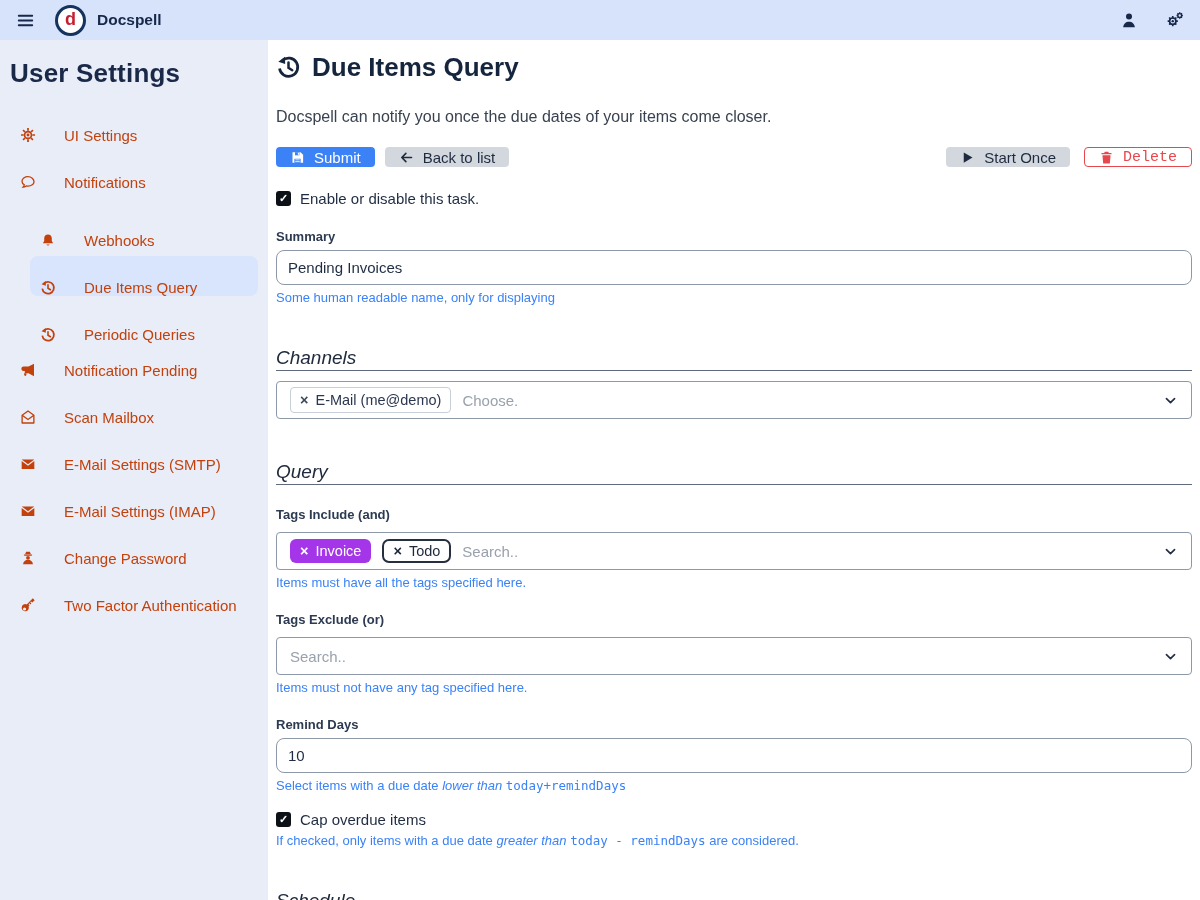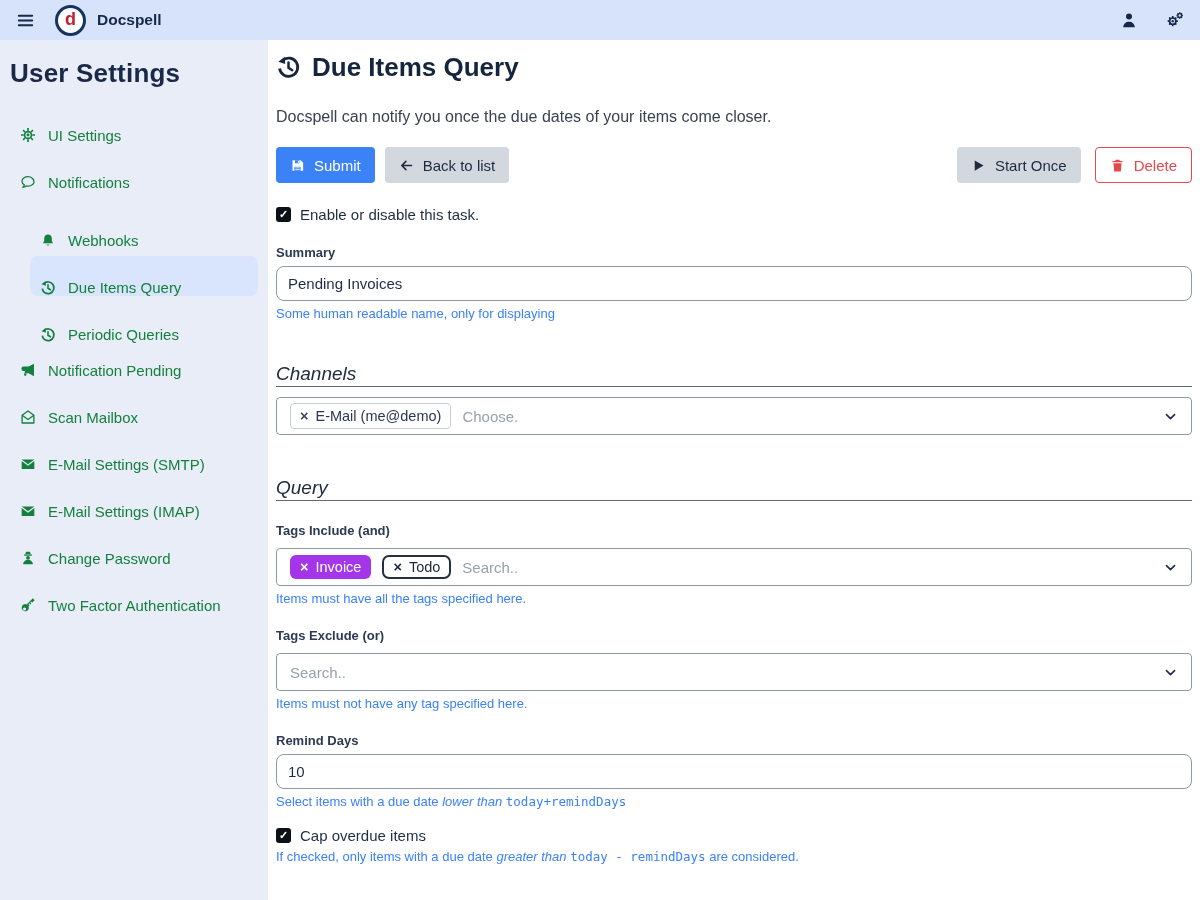--- a/index.html
+++ b/index.html
@@ -17,37 +17,37 @@
   .nav-right { margin-left:auto; display:flex; gap:28px; align-items:center; }
   .nav-right svg { width:18px; height:18px; }
 
   
   .body-row { display:flex; height:860px; }
   .sidebar { width:268px; background:#e9edf8; padding:14px 10px 16px 10px; flex:0 0 268px; }
   .main { flex:1; padding:12px 8px 0 8px; min-width:0; background:#fff; }
 
   
   .sidebar-title { font-size:26px; font-weight:bold; color:#192947; margin:4px 0 26px 0; letter-spacing:.2px; }
-  .nav-item { display:flex; align-items:center; gap:12px; padding:0 10px; height:40px; margin-bottom:7px; border-radius:8px; color:#15803d; font-size:15px; cursor:pointer; }
+  .nav-item { display:flex; align-items:center; gap:28px; padding:0 10px; height:40px; margin-bottom:7px; border-radius:8px; color:#c2410c; font-size:15px; cursor:pointer; }
   .nav-item.indent { margin-left:20px;align-items:flex-end; }
   .nav-item.active { background:#d9e5fc; }
   .nav-item svg { width:16px; height:16px; flex:0 0 16px; }
 
   
   .page-title { display:flex; align-items:center; gap:11px; font-size:26px; font-weight:bold; color:#16253e; }
   .page-title svg { width:25px; height:25px; }
   .desc { margin-top:25px; font-size:16px; color:#39424f; }
 
   
   .toolbar { display:flex; align-items:center; margin-top:21px; }
-  .btn { display:inline-flex; align-items:center; gap:9px; font-size:15px; border-radius:4px; padding:0 14px; height:36px; border:none; cursor:pointer; font-family:inherit; white-space:nowrap; }
+  .btn { display:inline-flex; align-items:center; gap:9px; font-size:15px; border-radius:4px; padding:0 14px; height:20px; border:none; cursor:pointer; font-family:inherit; white-space:nowrap; }
   .btn svg { width:15px; height:15px; }
   .btn-primary { background:#3b82f6; color:#fff; }
   .btn-gray { background:#d3d7de; color:#1e2b3f; }
-  .btn-danger { background:#fff; color:#e5484d; border:1px solid #e5484d; }
+  .btn-danger { background:#fff; color:#e5484d; border:1px solid #e5484d;font-family:Liberation Mono, monospace; }
   .tb-left { display:flex; gap:10px; }
   .tb-right { margin-left:auto; display:flex; gap:14px; }
 
   
   .check-row { display:flex; align-items:center; gap:9px; margin-top:23px; font-size:15px; color:#1f2c42; }
   .checkbox { width:15px; height:15px; background:#0c1118; border-radius:3px; color:#fff; display:flex; align-items:center; justify-content:center; font-size:11px; font-weight:bold; cursor:pointer; flex:0 0 15px; }
   .field-label { margin-top:22px; font-size:13px; font-weight:bold; color:#2c3a52; }
   .text-input { margin-top:6px; width:100%; height:35px; border:1px solid #8d99a8; border-radius:8px; padding:0 11px; font-size:15px; color:#1f2c42; font-family:inherit; background:#fff; display:block; }
   .text-input::placeholder { color:#99a1ac; }
   .help { margin-top:5px; font-size:13px; color:#3b82f6; }

